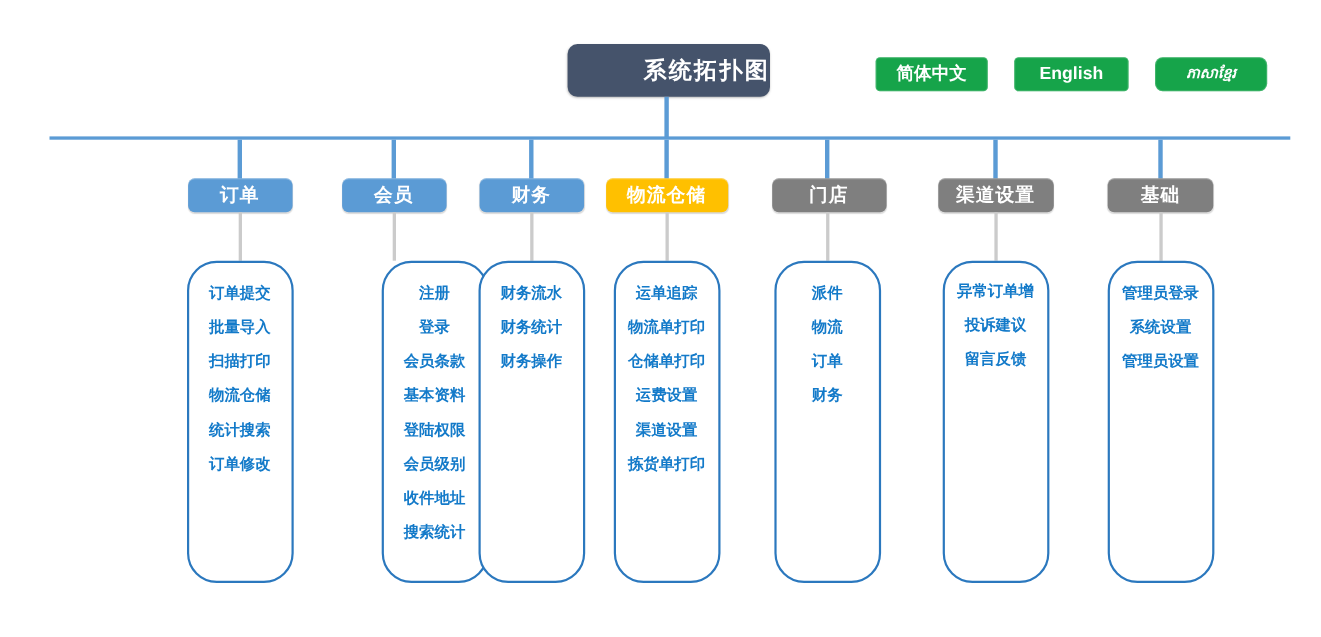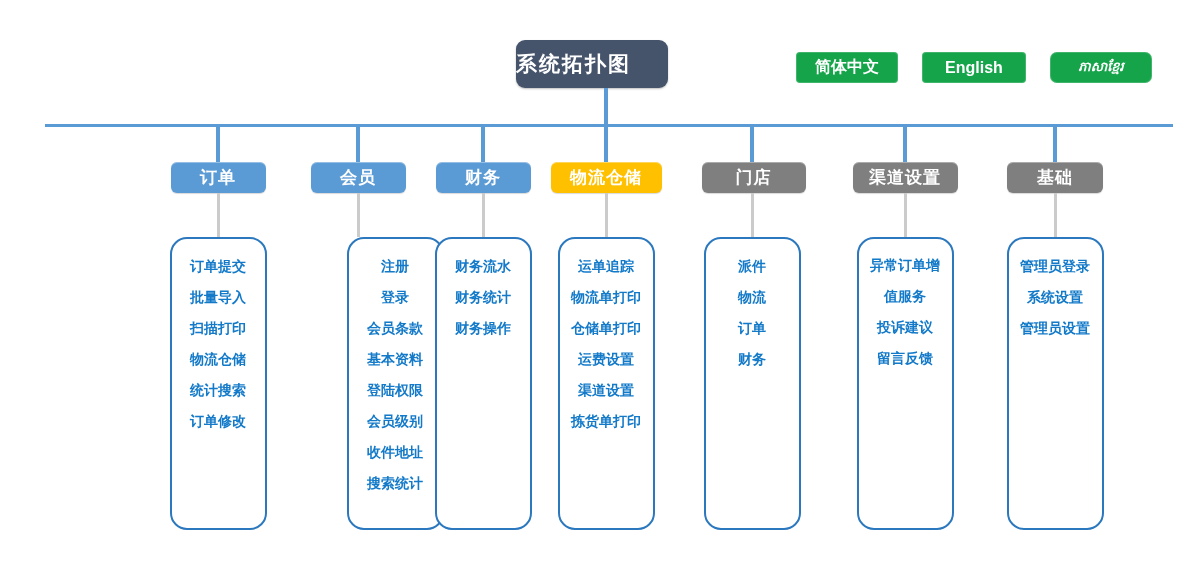--- a/index.html
+++ b/index.html
@@ -1,23 +1,23 @@
 <!DOCTYPE html>
 <html style="--title-bg: #45536B; --connector-blue: #5B9BD5; --connector-gray: #CBCBCB; --branch-blue: #5B9BD5; --branch-yellow: #FFC000; --branch-gray: #7F7F7F; --button-green: #16A44A; --item-text: #137AC9; --box-border: #2B78BE;"><head>
 <meta charset="utf-8">
 <style>
   html,body{margin:0;padding:0;background:#fff;}
   body{font-family:"Liberation Sans","DejaVu Sans",sans-serif;}
   .stage{position:relative;width:1201px;height:579px;background:#fff;overflow:hidden;}
 
   
   .title-box{
-    position:absolute;left:516px;top:40px;width:152px;height:48px;
+    position:absolute;left:516px;top:40px;width:184px;height:48px;
     background:var(--title-bg);border-radius:9px;
-    display:flex;align-items:center;justify-content:flex-start;
+    display:flex;align-items:center;justify-content:flex-end;
     color:#fff;font-size:21px;font-weight:bold;letter-spacing:2px;
     box-shadow:0 1px 2px rgba(0,0,0,.25);
   }
 
   
   .lang-bar{position:absolute;left:796px;top:52px;display:flex;gap:24px;}
   .lang-btn{
     height:31px;border:none;border-radius:4px;cursor:pointer;
     background:var(--button-green);color:#fff;font-weight:bold;font-size:16px;
     font-family:inherit;padding:0;display:flex;align-items:center;justify-content:center;
@@ -41,21 +41,21 @@
     color:#fff;font-weight:bold;font-size:17px;letter-spacing:1px;
     box-shadow:inset 0 1px 0 rgba(255,255,255,.35),0 1px 1px rgba(0,0,0,.15);
   }
   .head-blue{background:var(--branch-blue);}
   .head-yellow{background:var(--branch-yellow);}
   .head-gray{background:var(--branch-gray);}
 
   
   .lbox{
     position:absolute;width:97px;height:293px;box-sizing:border-box;
-    background:#fff;border:2px solid var(--box-border);border-radius:17px;
+    background:#fff;border:2px solid var(--box-border);border-radius:27px;
     padding-top:12px;
   }
   .litem{
     line-height:31px;text-align:center;
     color:var(--item-text);font-weight:bold;font-size:14px;
     cursor:pointer;white-space:nowrap;
   }
 </style>
 </head>
 <body>
@@ -138,21 +138,20 @@
         <div class="litem">订单</div>
         <div class="litem">财务</div>
       </div>
       <div class="vdrop drop-blue" style="left: 903px; top: 127px; height: 36px;"></div>
       <div class="bhead head-gray" style="left: 852.5px; top: 162px; width: 105px;">
         <span>渠道设置</span>
       </div>
       <div class="vdrop drop-gray" style="left: 903.5px; top: 193px; height: 44px;"></div>
       <div class="lbox" style="left: 856.5px; top: 237px; font-family: Liberation Mono, monospace;">
         <div class="litem">异常订单增</div>
-        <div class="litem">值服务</div>
         <div class="litem">投诉建议</div>
         <div class="litem">留言反馈</div>
       </div>
       <div class="vdrop drop-blue" style="left: 1053px; top: 127px; height: 36px;"></div>
       <div class="bhead head-gray" style="left: 1007px; top: 162px; width: 96px;">
         <span>基础</span>
       </div>
       <div class="vdrop drop-gray" style="left: 1053.5px; top: 193px; height: 44px;"></div>
       <div class="lbox" style="left: 1006.5px; top: 237px;">
         <div class="litem">管理员登录</div>

